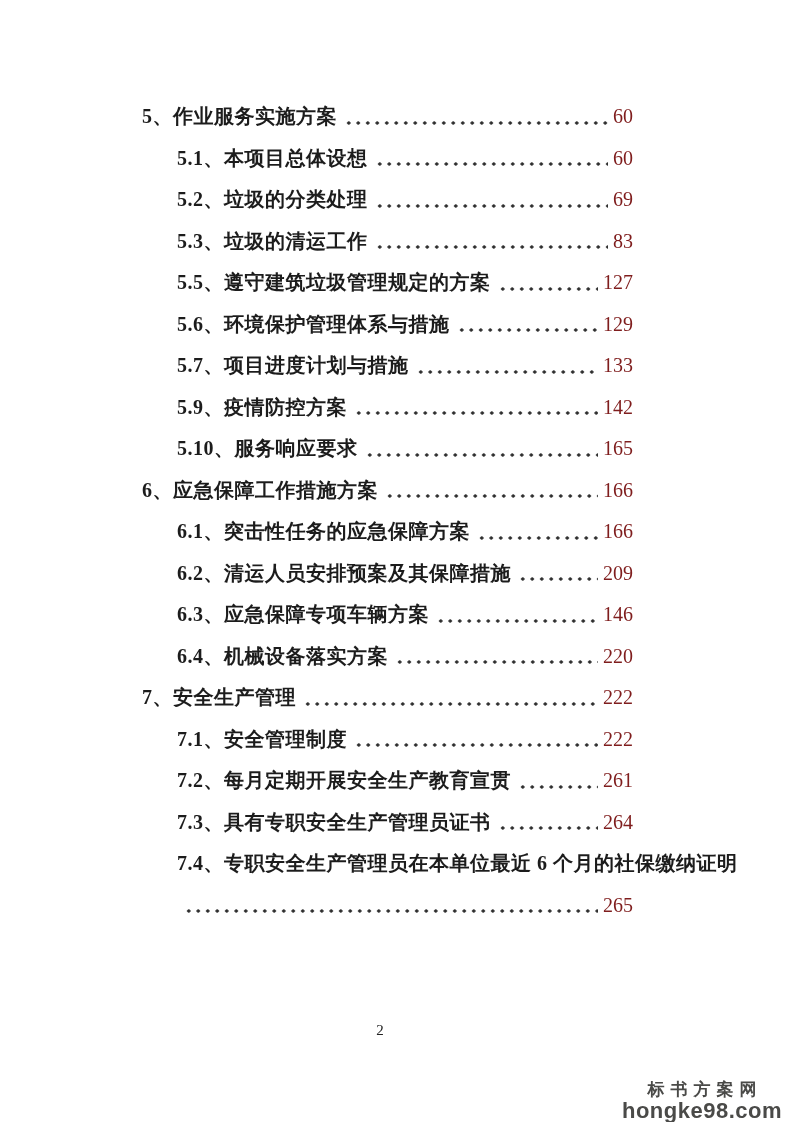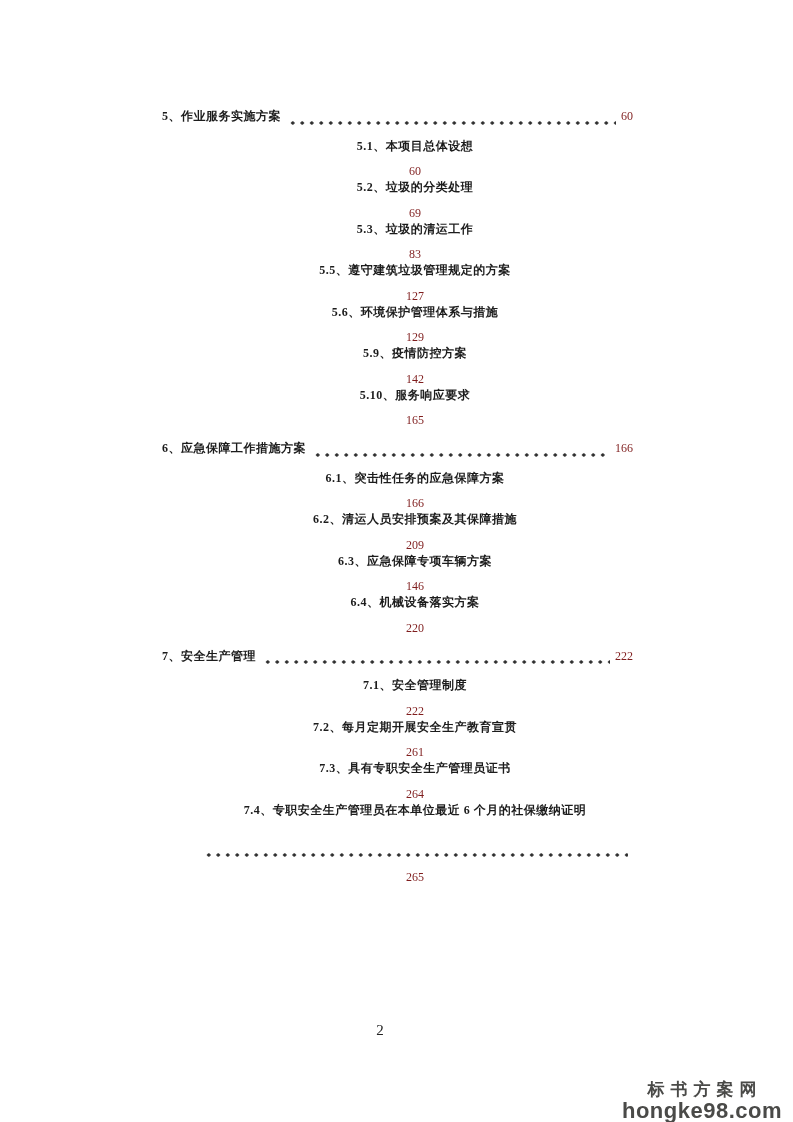--- a/index.html
+++ b/index.html
@@ -19,29 +19,27 @@
   .toc {
     position: absolute;
     left: 142px;
     top: 96px;
     width: 491px;
   }
   .toc-row {
     display: flex;
     align-items: center;
     height: 41.5px;
-    font-size: 12px;
+    font-size: 20px;
     font-weight: bold;
     letter-spacing: 0.5px;
     white-space: nowrap;
-    margin-left: 20px;
   }
   .toc-row.level-2 {
     padding-left: 35px;
-    flex-direction: column;
   }
   .toc-title {
     flex: 0 0 auto;
   }
   .toc-leader {
     flex: 1 1 auto;
     min-width: 8px;
     align-self: stretch;
     margin: 0 5px 0 5px;
     background-image: radial-gradient(circle, #2d2d2d 1.4px, rgba(0,0,0,0) 1.9px);
@@ -115,20 +113,25 @@
       <span class="toc-title">5.5、遵守建筑垃圾管理规定的方案</span>
       <span class="toc-leader"></span>
       <span class="toc-page">127</span>
     </div>
       <div class="toc-row level-2">
       <span class="toc-title">5.6、环境保护管理体系与措施</span>
       <span class="toc-leader"></span>
       <span class="toc-page">129</span>
     </div>
       <div class="toc-row level-2">
+      <span class="toc-title">5.7、项目进度计划与措施</span>
+      <span class="toc-leader"></span>
+      <span class="toc-page">133</span>
+    </div>
+      <div class="toc-row level-2">
       <span class="toc-title">5.9、疫情防控方案</span>
       <span class="toc-leader"></span>
       <span class="toc-page">142</span>
     </div>
       <div class="toc-row level-2">
       <span class="toc-title">5.10、服务响应要求</span>
       <span class="toc-leader"></span>
       <span class="toc-page">165</span>
     </div>
       <div class="toc-row level-1">

